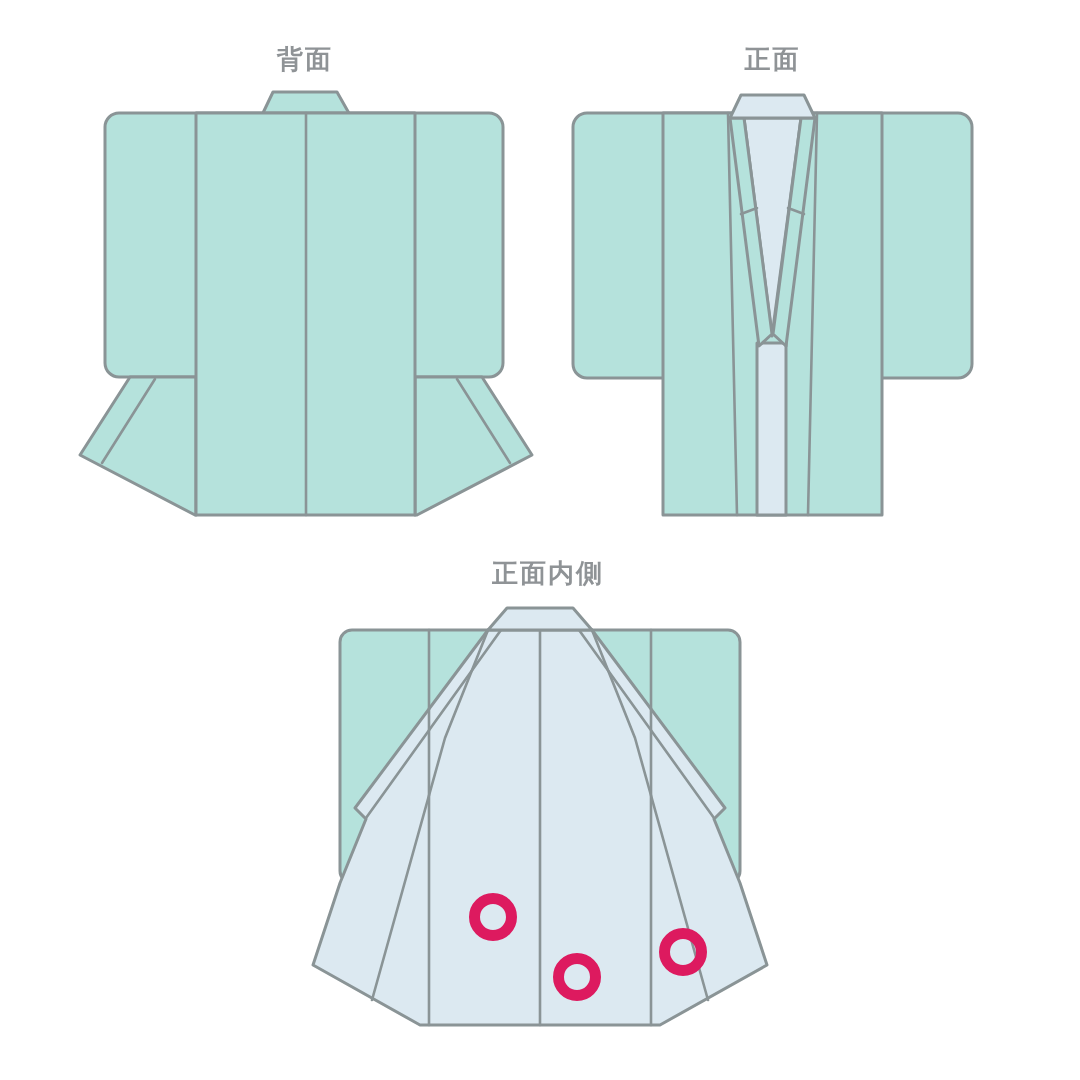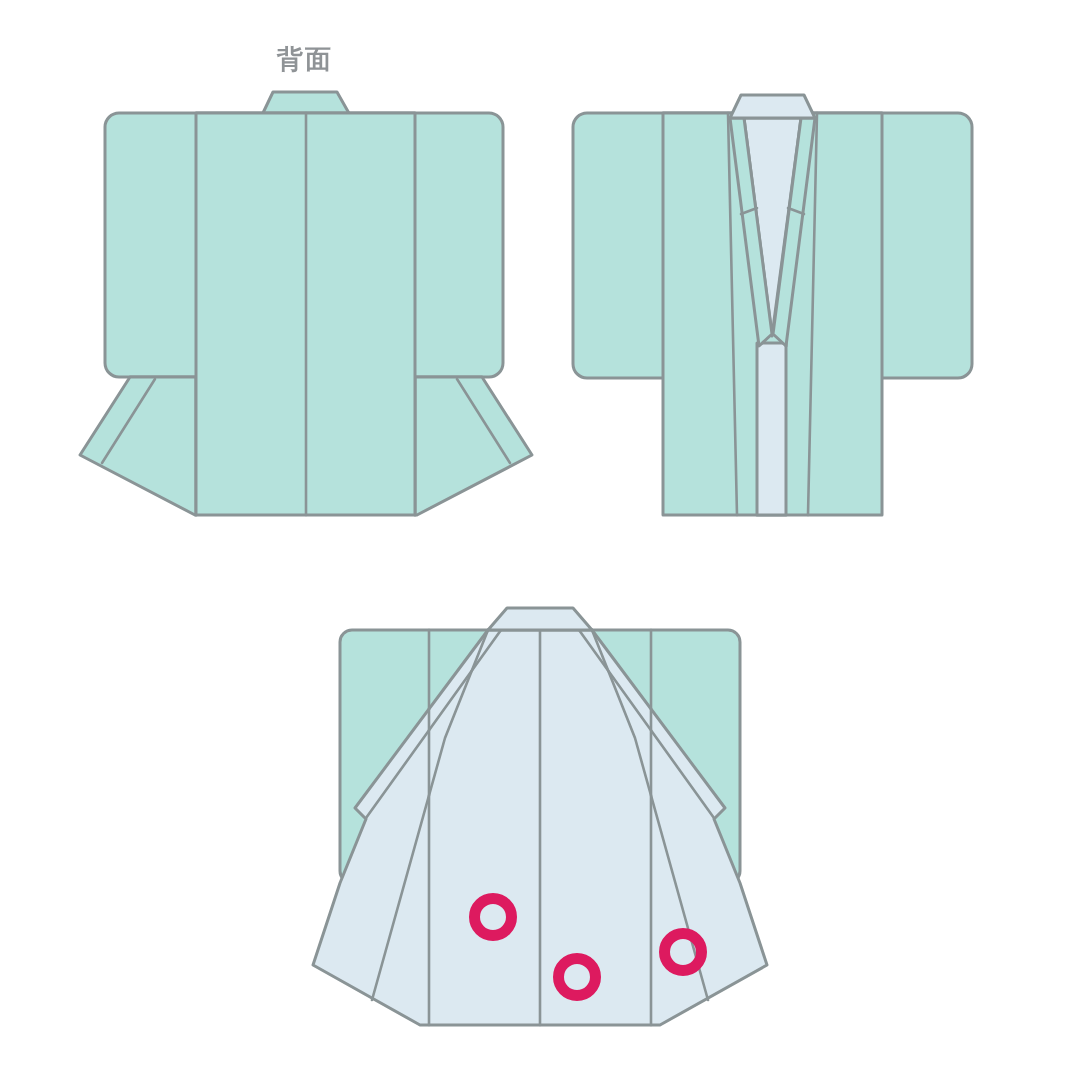--- a/index.html
+++ b/index.html
@@ -86,14 +86,16 @@
       <polygon class="lining outlined" points="507,608 573,608 592,630 488,630"></polygon>
       <g>
           <circle cx="493" cy="917" r="18.5" class="damage-marker"></circle>
           <circle cx="577" cy="977" r="18.5" class="damage-marker"></circle>
           <circle cx="683" cy="952" r="18.5" class="damage-marker"></circle>
         </g>
     </g>
   </svg>
 
   <div class="view-label label-back">背面</div>
+  <div class="view-label label-front">正面</div>
+  <div class="view-label label-inside">正面内側</div>
 
 </div>
 
 </body></html>

